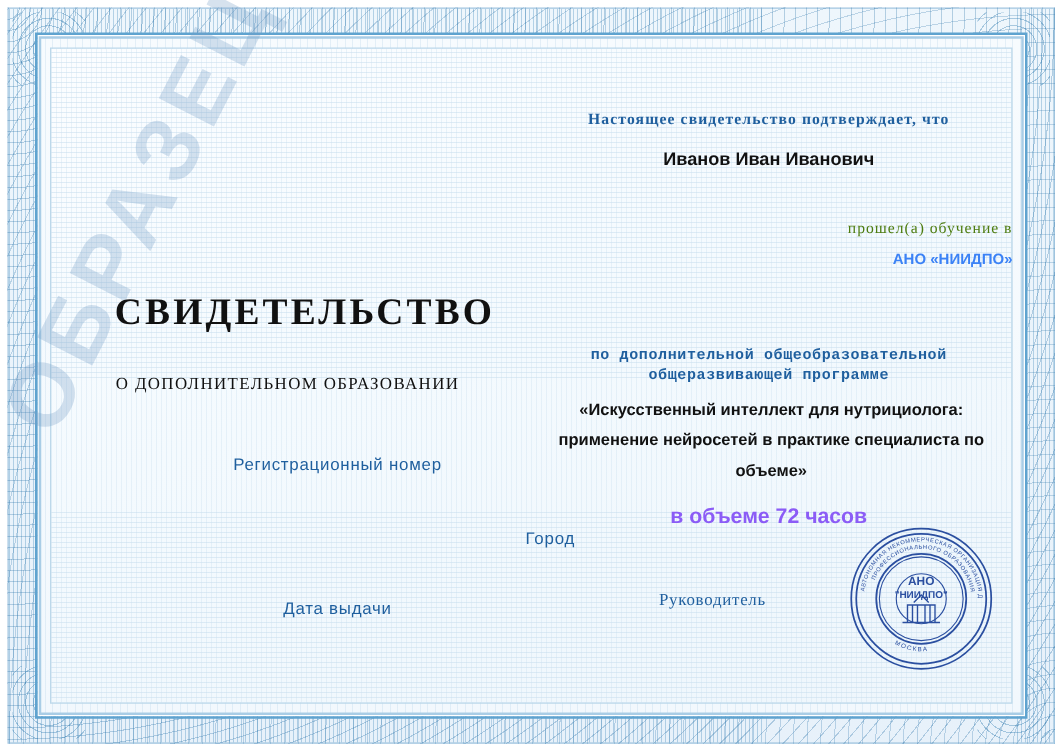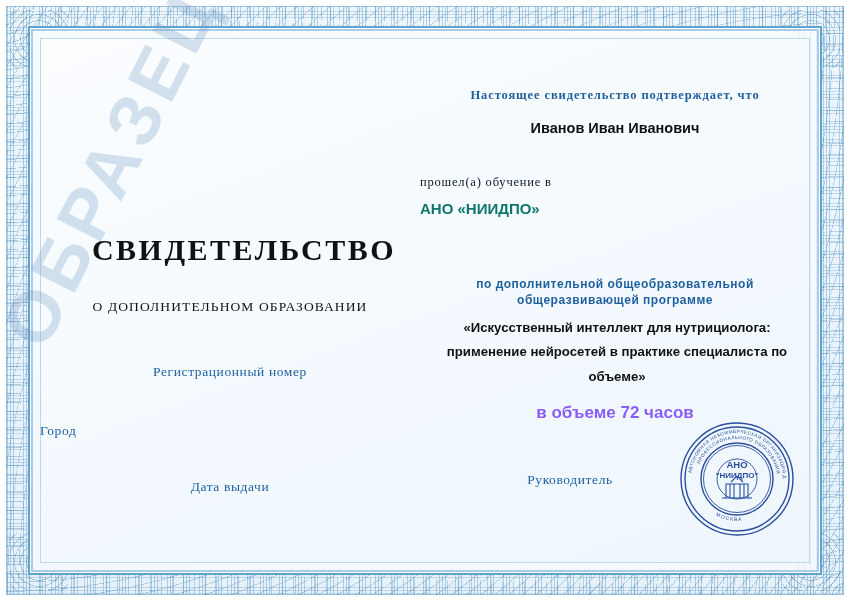--- a/index.html
+++ b/index.html
@@ -124,36 +124,37 @@
     width: 380px;
     text-align: center;
     font-family: "Liberation Serif", serif;
     font-size: 13.5px;
     letter-spacing: 1.1px;
     color: #111111;
     margin-top: 23px;
   }
 
   .label-blue {
-    font-family: Liberation Serif, serif;
+    font-family: Liberation Sans, sans-serif;
     color: #1f5f9e;
     font-size: 13.5px;
     letter-spacing: .6px;
+    margin-left: 40px;
   }
   .reg-number {
     position: absolute;
     left: 0; top: 326px;
     width: 380px;
     text-align: center;
   }
   .city {
     position: absolute;
     left: 0; top: 385px;
     width: 380px;
-    text-align: left;
+    text-align: right;
   }
   .issue-date-label {
     position: absolute;
     left: 0; top: 441px;
     width: 380px;
     text-align: center;
   }
   .issue-date-value {
     position: absolute;
     left: 0; top: 469px;
@@ -183,42 +184,42 @@
     text-align: center;
     font-family: "Liberation Sans", sans-serif;
     font-size: 14.5px;
     font-weight: 700;
     color: #111111;
   }
   .studied-at-label {
     position: absolute;
     left: 0; top: 137px;
     width: 390px;
-    text-align: left;
+    text-align: right;
     font-family: "Liberation Serif", serif;
     font-size: 12.5px;
     letter-spacing: .8px;
-    color: #0f172a;
+    color: #4d7c0f;
   }
   .org-name {
     position: absolute;
     left: 0; top: 162px;
     width: 390px;
-    text-align: left;
-    font-family: "Liberation Sans", sans-serif;
-    font-size: 15px;
-    font-weight: 700;
-    color: #0f766e;
+    text-align: right;
+    font-family: "Liberation Sans", sans-serif;
+    font-size: 12px;
+    font-weight: 700;
+    color: #3b82f6;
   }
   .program-label {
     position: absolute;
     left: 0; top: 238px;
     width: 390px;
     text-align: center;
-    font-family: Liberation Sans, sans-serif;
+    font-family: Liberation Mono, monospace;
     font-size: 12px;
     font-weight: 700;
     letter-spacing: .5px;
     color: #1f5f9e;
     line-height: 1.35;
   }
   .program-title {
     position: absolute;
     left: 18px; top: 278px;
     width: 358px;

